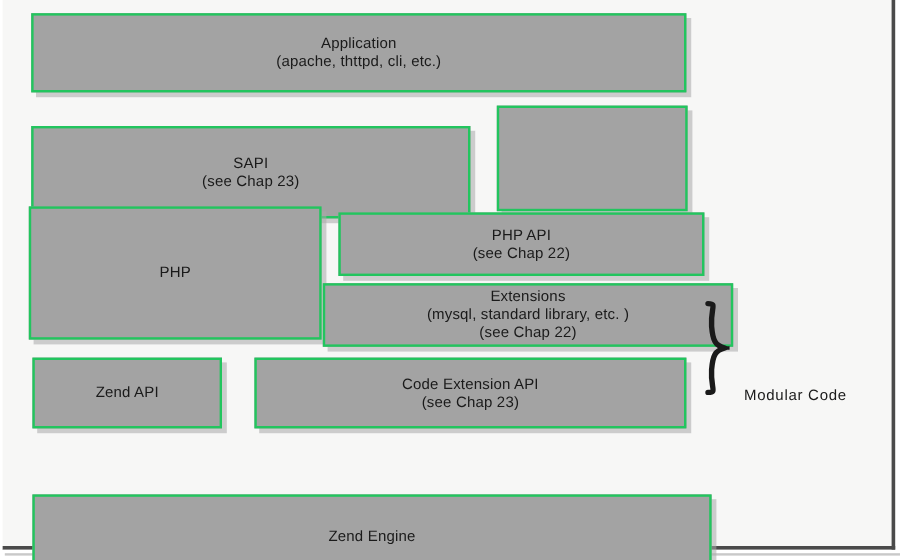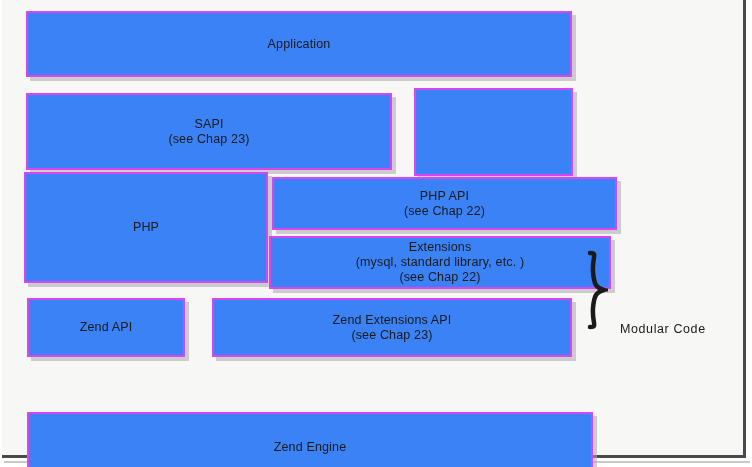--- a/index.html
+++ b/index.html
@@ -46,22 +46,22 @@
     left: 4px;
     top: 461px;
     width: 746px;
     height: 2px;
     background: #c9c9c9;
   }
 
   
   .box {
     position: absolute;
-    background: #3b82f6;
-    border: 2px solid #d946ef;
+    background: #a3a3a3;
+    border: 2px solid #22c55e;
     box-sizing: border-box;
     display: flex;
     align-items: center;
     justify-content: center;
     text-align: center;
     color: #1a1a1a;
     font-size: 12.5px;
     line-height: 15px;
     letter-spacing: 0.15px;
     box-shadow: 4px 4px 0 0 rgba(170,170,170,0.55);
@@ -93,41 +93,42 @@
 
 <div id="diagram-root">
 
   <div class="outer-frame"></div>
   <div class="frame-edge-left"></div>
   <div class="frame-shadow-bottom"></div>
 
   <div class="box" style="left:26px; top:11px; width:546px; height:66px;">
     <span class="label-lines">
       <span class="line">Application</span>
+      <span class="line">(apache, thttpd, cli, etc.)</span>
     </span>
   </div>
 
-  <div class="box" style="left:26px; top:93px; width:366px; height:77px;">
+  <div class="box" style="left:26px; top:105px; width:366px; height:77px;">
     <span class="label-lines">
       <span class="line">SAPI</span>
       <span class="line">(see Chap 23)</span>
     </span>
   </div>
 
   <div class="box" style="left:414px; top:88px; width:159px; height:88px;">
     <span class="label-lines"></span>
   </div>
 
   <div class="box" style="left:24px; top:172px; width:244px; height:111px;">
     <span class="label-lines">
       <span class="line">PHP</span>
     </span>
   </div>
 
-  <div class="box" style="left:272px; top:177px; width:345px; height:53px;">
+  <div class="box" style="left:282px; top:177px; width:305px; height:53px;">
     <span class="label-lines">
       <span class="line">PHP API</span>
       <span class="line">(see Chap 22)</span>
     </span>
   </div>
 
   <div class="box" style="left:269px; top:236px; width:342px; height:53px;">
     <span class="label-lines">
       <span class="line">Extensions</span>
       <span class="line">(mysql, standard library, etc. )</span>
@@ -136,21 +137,21 @@
   </div>
 
   <div class="box" style="left:27px; top:298px; width:158px; height:59px;">
     <span class="label-lines">
       <span class="line">Zend API</span>
     </span>
   </div>
 
   <div class="box" style="left:212px; top:298px; width:360px; height:59px;">
     <span class="label-lines">
-      <span class="line">Zend Extensions API</span>
+      <span class="line">Code Extension API</span>
       <span class="line">(see Chap 23)</span>
     </span>
   </div>
 
   <div class="box" style="left:27px; top:376px; width:566px; height:70px;margin-top:36px;">
     <span class="label-lines">
       <span class="line">Zend Engine</span>
     </span>
   </div>
 

